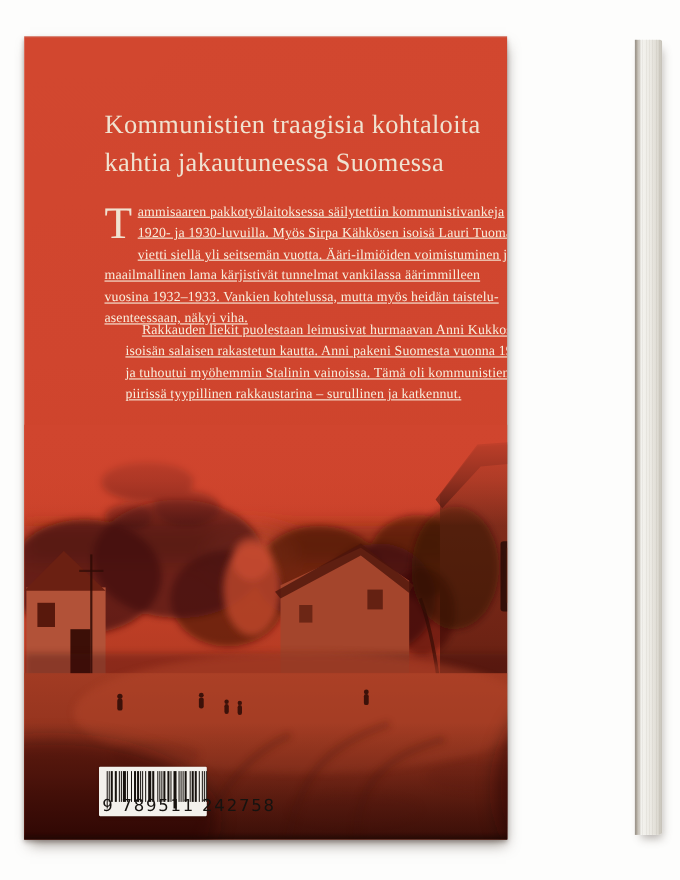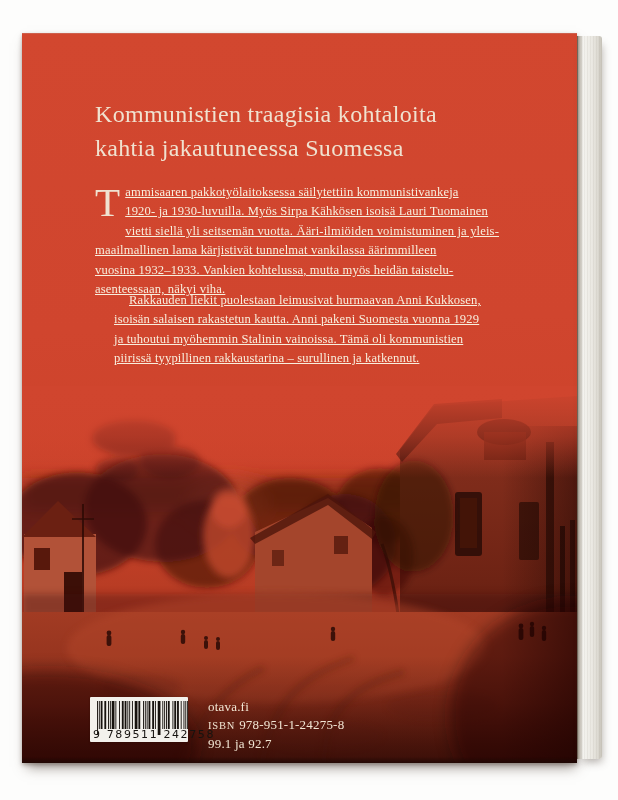--- a/index.html
+++ b/index.html
@@ -16,21 +16,21 @@
     background:#fdfdfc;
     font-family:"Liberation Serif","DejaVu Serif",serif;
     position:relative;
     overflow:hidden;
   }
   .scene{position:absolute;inset:0;}
   .book{
     position:absolute;left:22px;top:33px;width:580px;height:730px;
   }
   .cover{
-    position:absolute;left:0;top:0;width:555px;height:730px;
+    position:absolute;left:0;top:0;width:439px;height:730px;
     background:linear-gradient(178deg,#d2472f 0%,var(--cover-red,#d0452e) 40%,#cb4229 70%,#c33e26 100%);
     box-shadow:2px 7px 12px -3px rgba(70,55,45,.55), 0 2px 4px rgba(60,45,38,.35);
     border-top:1px solid rgba(255,255,255,.18);
     overflow:hidden;
   }
   .cover::after{ 
     content:"";position:absolute;left:0;right:0;bottom:0;height:6px;
     background:linear-gradient(to top,rgba(25,8,4,.65),rgba(25,8,4,0));
   }
   .photo{position:absolute;left:0;top:352px;width:555px;height:378px;display:block;}
@@ -58,21 +58,21 @@
   .imprint{position:absolute;left:68px;top:663px;display:flex;align-items:flex-start;}
   .barcode{
     width:98px;height:45px;background:var(--barcode-bg,#f3f1ec);
     border-radius:1px;position:relative;
     box-shadow:0 1px 2px rgba(40,10,5,.4);
   }
   .barcode svg{position:absolute;left:0;top:0;}
   .barcode-digits{
     position:absolute;left:3px;bottom:1px;width:94px;
     font-family:"DejaVu Sans","Liberation Sans",sans-serif;
-    font-size:11px;letter-spacing:1.6px;color:#161310;white-space:nowrap;
+    font-size:15px;letter-spacing:1.6px;color:#161310;white-space:nowrap;
   }
   .pub{
     margin-left:20px;margin-top:1px;
     color:#f2e6d4;font-size:13px;line-height:18px;letter-spacing:.2px;
   }
   .isbn-label{font-size:10.5px;letter-spacing:.8px;margin-right:4px;}
   .fore-edge{
     position:absolute;left:555px;top:3px;width:25px;height:723px;
     background:linear-gradient(to right,#a59d91 0%,#f4f3ef 22%,#eceae4 55%,#dedbd3 82%,#c4c0b6 100%);
     border-left:1px solid #6f6659;
@@ -296,25 +296,20 @@
               <rect x="115.56" y="4" width="0.92" height="28" fill="#17120e"></rect>
               <rect x="117.40" y="4" width="0.92" height="28" fill="#17120e"></rect>
               <rect x="119.24" y="4" width="1.84" height="28" fill="#17120e"></rect>
               <rect x="122.92" y="4" width="2.76" height="28" fill="#17120e"></rect>
               <rect x="127.52" y="4" width="0.92" height="28" fill="#17120e"></rect>
               <rect x="129.36" y="4" width="0.92" height="28" fill="#17120e"></rect>
               <rect x="131.20" y="4" width="1.84" height="34" fill="#17120e"></rect>
             </svg>
           <div class="barcode-digits">9 789511 242758</div>
         </div>
-        <div class="pub">
-          <div>otava.fi</div>
-          <div><span class="isbn-label">ISBN</span><span>978-951-1-24275-8</span></div>
-          <div>99.1 ja 92.7</div>
-        </div>
       </div>
 
     </div>
 
     <div class="fore-edge"></div>
 
   </div>
 </div>
 
 </body></html>

